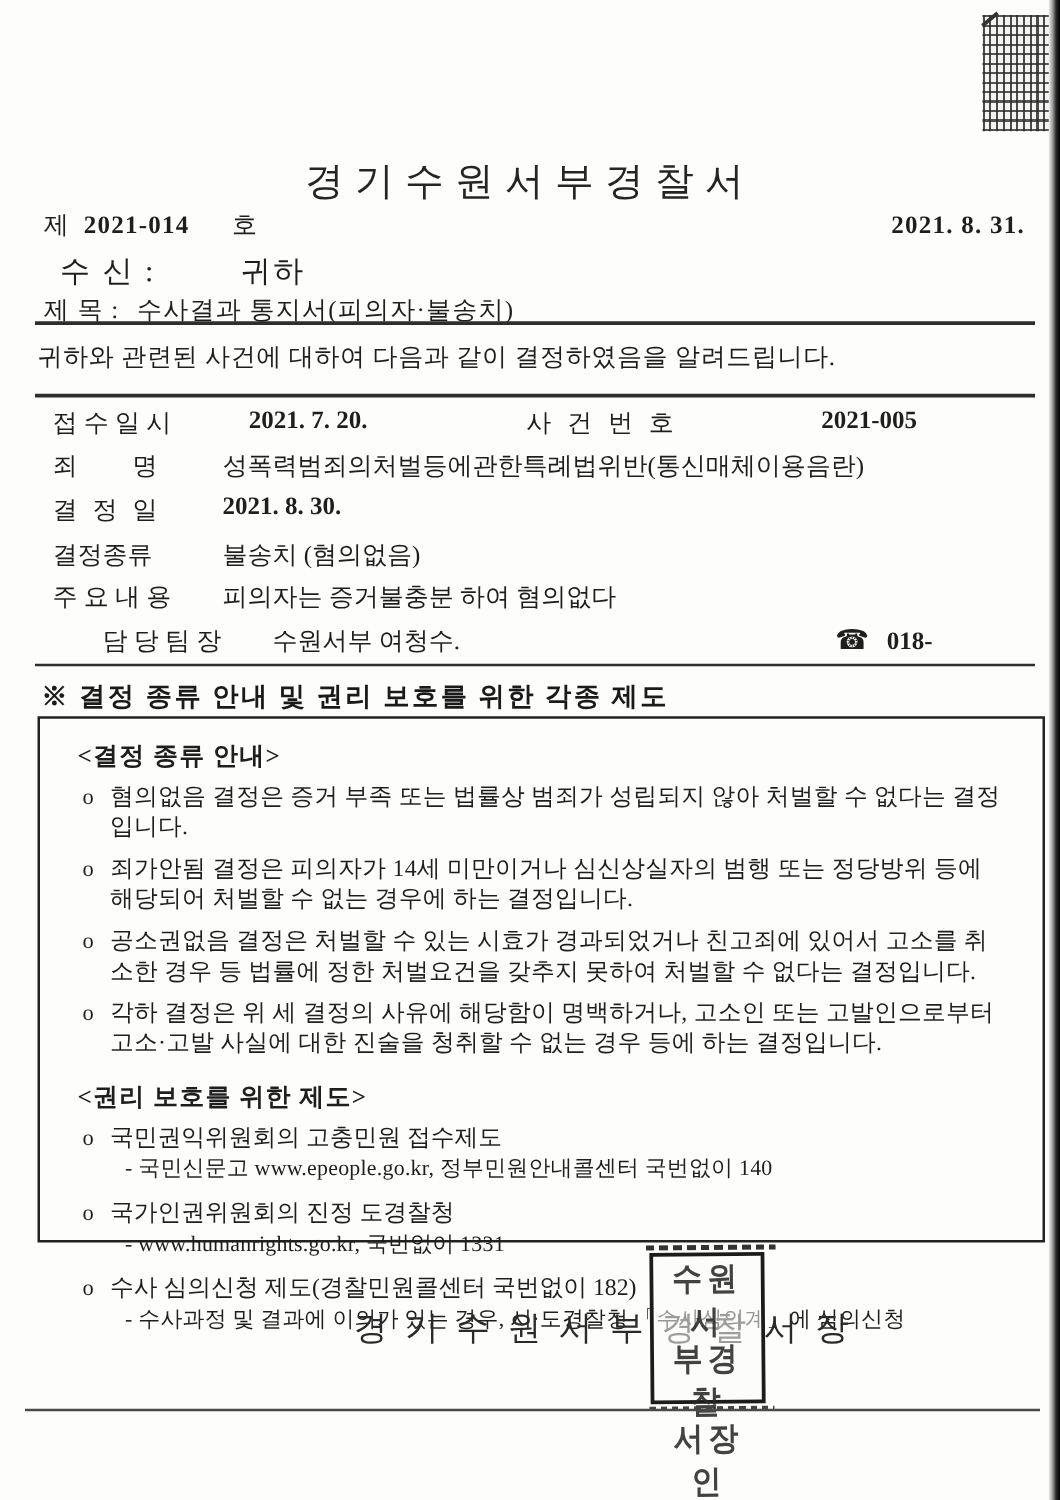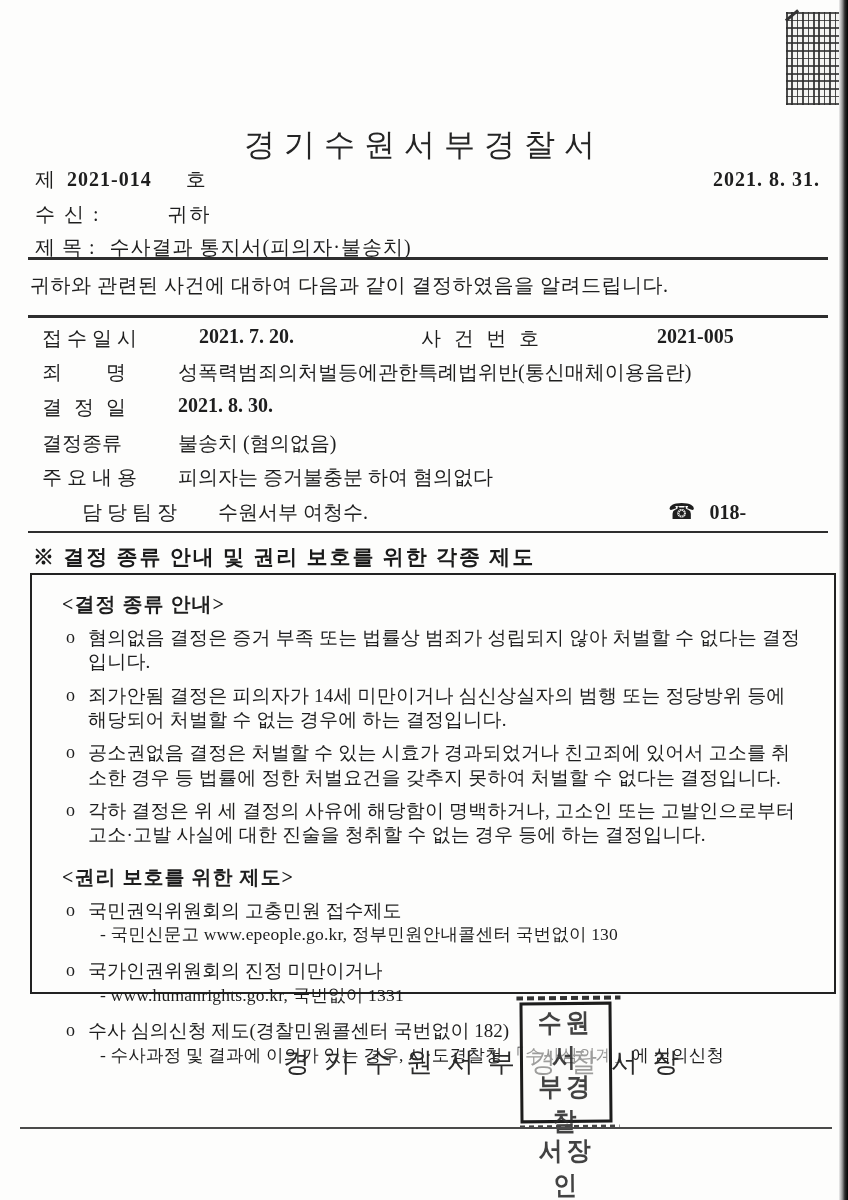--- a/index.html
+++ b/index.html
@@ -24,21 +24,21 @@
     background:#333; transform:rotate(-40deg); }
 
   
   .title{ left:0; top:124px; width:848px; text-align:center;
     font-size:31px; letter-spacing:9px; color:#252525; font-weight:500; }
   .docno-row{ left:35px; top:166px; width:785px; display:flex; align-items:baseline; font-size:20px; }
   .docno-prefix{ margin-right:12px; }
   .docno-number{ font-weight:600; letter-spacing:1px; }
   .docno-suffix{ margin-left:34px; }
   .doc-date{ margin-left:auto; font-weight:600; letter-spacing:1px; }
-  .recipient-row{ left:35px; top:201px; font-size:20px; letter-spacing:2px; }
+  .recipient-row{ left:48px; top:201px; font-size:24px; letter-spacing:2px; }
   .recipient-value{ margin-left:60px; }
   .subject-row{ left:35px; top:234px; font-size:20px; letter-spacing:1px; }
   .subject-value{ margin-left:8px; }
 
   .rule{ left:28px; width:800px; height:3px; background:#2e2e2e; }
   .rule-1{ top:257px; }
   .rule-2{ top:315px; height:3px; }
   .rule-3{ top:531px; height:2px; }
   .rule-bottom{ top:1127px; height:2px; background:#4a4a4a; left:20px; width:812px; }
 
@@ -183,26 +183,26 @@
       <span class="btext">각하 결정은 위 세 결정의 사유에 해당함이 명백하거나, 고소인 또는 고발인으로부터 고소·고발 사실에 대한 진술을 청취할 수 없는 경우 등에 하는 결정입니다.</span>
     </div>
 
     <div class="box-subtitle second">&lt;권리 보호를 위한 제도&gt;</div>
 
     <div class="rights-item">
       <div class="rights-main">
         <span class="marker">o</span>
         <span>국민권익위원회의 고충민원 접수제도</span>
       </div>
-      <div class="rights-sub">- 국민신문고 www.epeople.go.kr, 정부민원안내콜센터 국번없이 130</div>
+      <div class="rights-sub">- 국민신문고 www.epeople.go.kr, 정부민원안내콜센터 국번없이 140</div>
     </div>
     <div class="rights-item">
       <div class="rights-main">
         <span class="marker">o</span>
-        <span>국가인권위원회의 진정 미만이거나</span>
+        <span>국가인권위원회의 진정 도경찰청</span>
       </div>
       <div class="rights-sub">- www.humanrights.go.kr, 국번없이 1331</div>
     </div>
     <div class="rights-item">
       <div class="rights-main">
         <span class="marker">o</span>
         <span>수사 심의신청 제도(경찰민원콜센터 국번없이 182)</span>
       </div>
       <div class="rights-sub">- 수사과정 및 결과에 이의가 있는 경우, 시·도경찰청 「수사심의계」에 심의신청</div>
     </div>

